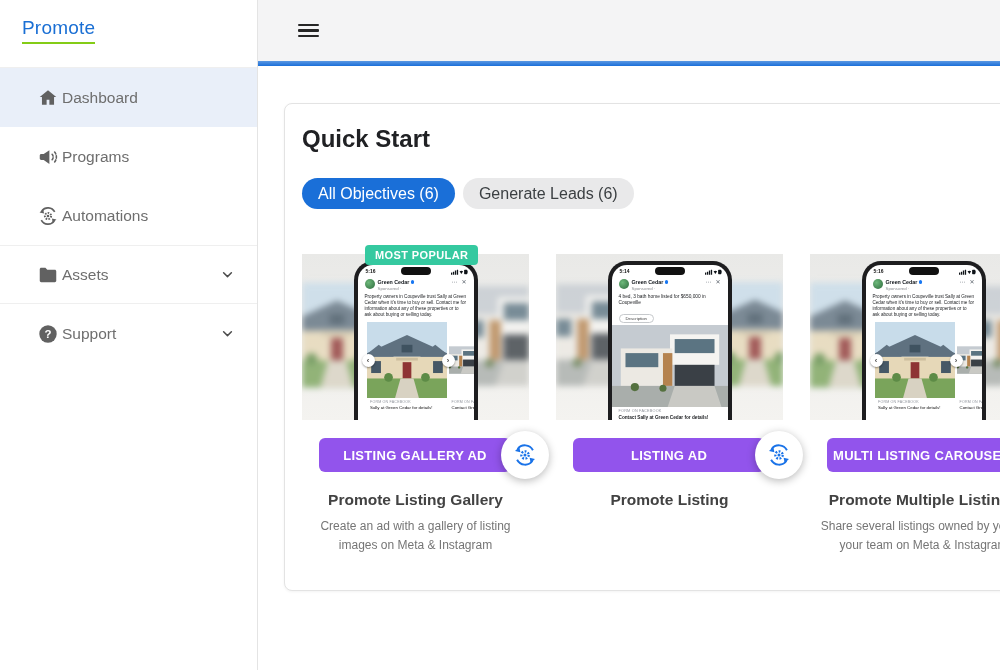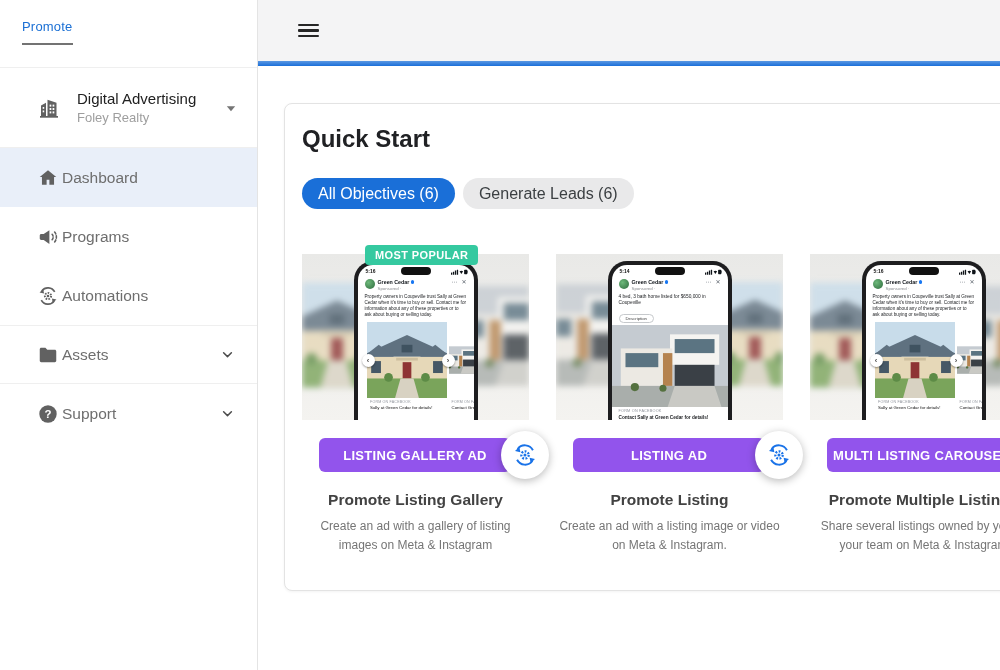--- a/index.html
+++ b/index.html
@@ -8,22 +8,22 @@
     width:1000px; height:670px; position:relative; overflow:hidden;
     background:#fff; font-family:"Liberation Sans", sans-serif;
     -webkit-font-smoothing:antialiased;
   }
   svg { display:block; }
 
   
   .sidebar { position:absolute; left:0; top:0; width:258px; height:670px;
     background:#fff; border-right:1px solid #e4e4e4; z-index:3; }
   .logo-row { height:68px; padding:17px 0 0 22px; border-bottom:1px solid #efefef; }
-  .logo { display:inline-block; font-size:13px; color:#1a6fd4; cursor:pointer;
-    padding-bottom:9px; border-bottom:2px solid #737373; letter-spacing:.2px; }
+  .logo { display:inline-block; font-size:19px; color:#1a6fd4; cursor:pointer;
+    padding-bottom:3px; border-bottom:2px solid #84cc16; letter-spacing:.2px; }
   .account { display:flex; align-items:center; gap:16px; height:80px;
     padding:0 16px 0 37px; border-bottom:1px solid #efefef; cursor:pointer; }
   .acc-icon { width:24px; height:24px; color:#616161; flex:none; }
   .acc-title { font-size:15px; color:#212121; }
   .acc-sub { font-size:13px; color:#9e9e9e; margin-top:3px; }
   .acc-caret { margin-left:auto; width:20px; height:20px; color:#757575; flex:none; }
   .nav-item { display:flex; align-items:center; gap:3px; height:59px;
     padding-left:37px; color:#6e6e6e; font-size:15.5px; cursor:pointer; }
   .nav-item.active { background:#e9eff9; }
   .nav-item.bordered { border-top:1px solid #efefef; border-bottom:1px solid #efefef; }
@@ -194,32 +194,20 @@
         <circle cx="44" cy="54" r="3" fill="#55713f"></circle>
     </symbol>
   </defs>
 </svg>
 
 <aside class="sidebar">
   <div class="logo-row">
     <span class="logo">Promote</span>
   </div>
 
-  <div class="account">
-    <svg class="acc-icon">
-        <use href="#building-icon"></use>
-      </svg>
-    <div>
-      <div class="acc-title">Digital Advertising</div>
-      <div class="acc-sub">Foley Realty</div>
-    </div>
-    <svg class="acc-caret">
-        <use href="#caret-down-icon"></use>
-      </svg>
-  </div>
 
   <nav>
     <div class="nav-item active">
       <svg class="nico">
           <use href="#home-icon"></use>
         </svg>
       <span>Dashboard</span>
     </div>
     <div class="nav-item">
       <svg class="nico">
@@ -398,21 +386,20 @@
         </div>
         <div class="btn-row">
           <button class="btn-purple">LISTING AD</button>
           <div class="auto-fab">
             <svg width="26" height="26">
                 <use href="#automation-icon"></use>
               </svg>
           </div>
         </div>
         <div class="qtitle">Promote Listing</div>
-        <div class="qdesc">Create an ad with a listing image or video on Meta &amp; Instagram.</div>
       </div>
 
       <div class="qcard">
         <div class="preview">
           <svg class="bg-scene" viewBox="0 0 227 166" preserveAspectRatio="none">
             <use href="#house-a" x="-40" y="28" width="150" height="106"></use>
             <use href="#house-b" x="122" y="32" width="148" height="100"></use>
           </svg>
           <div class="phone">
             <div class="screen">

